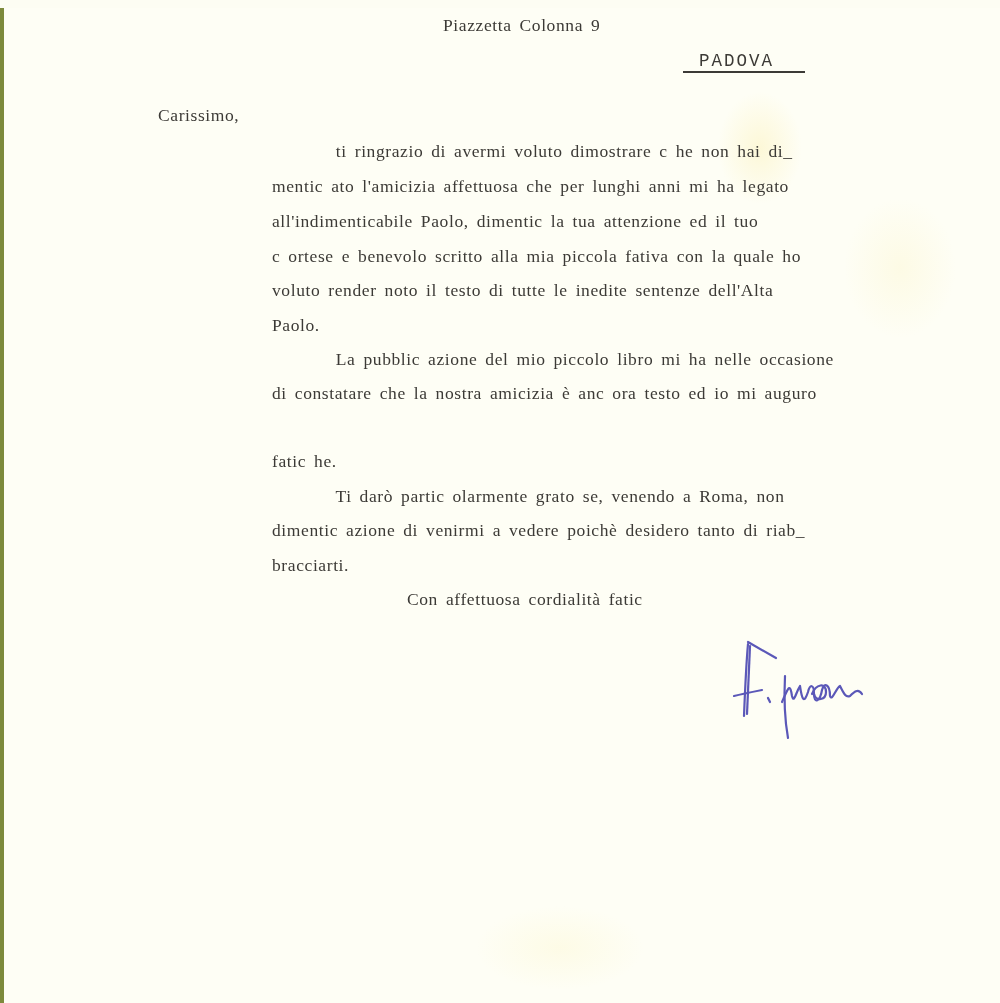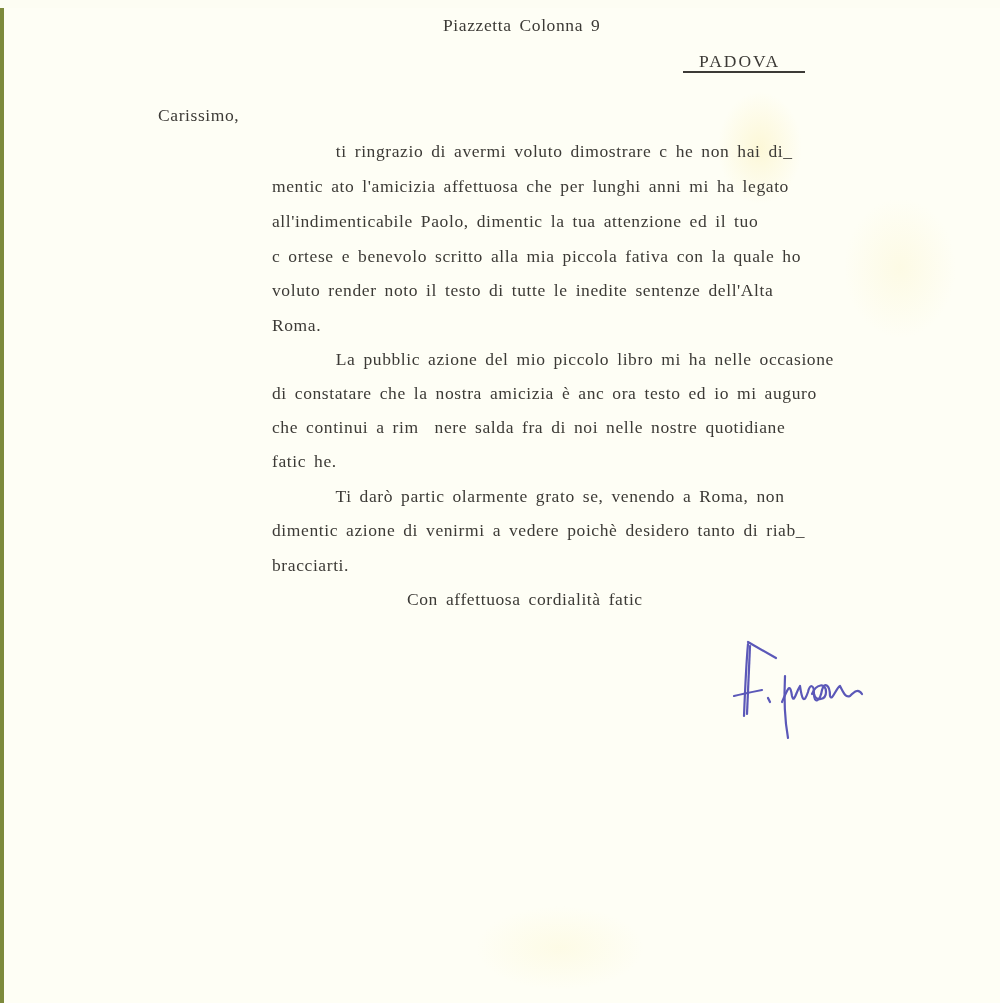--- a/index.html
+++ b/index.html
@@ -40,20 +40,21 @@
       letter-spacing: 0.6px;
       word-spacing: 3px;
       line-height: 20px;
     }
     .address {
       left: 443px; top: 7px;
     }
     .city {
       left: 699px; top: 43px;
       letter-spacing: 2px;
+      font-family: Liberation Mono, monospace;
     }
     .city-underline {
       position: absolute;
       left: 683px; top: 63px;
       width: 122px;
       height: 2px;
       background: #3c3a36;
     }
     .salutation { left: 158px; top: 97px; }
 
@@ -76,25 +77,24 @@
   <div class="line city">PADOVA</div>
   <div class="city-underline"></div>
 
   <div class="line salutation">Carissimo,</div>
 
   <div class="line p-line" style="top:168px">mentic ato l'amicizia affettuosa che per lunghi anni mi ha legato</div>
   <div class="line p-line" style="top:133px">        ti ringrazio di avermi voluto dimostrare c he non hai di_</div>
   <div class="line p-line" style="top:203px">all'indimenticabile Paolo, dimentic la tua attenzione ed il tuo</div>
   <div class="line p-line" style="top:272px">voluto render noto il testo di tutte le inedite sentenze dell'Alta</div>
   <div class="line p-line" style="top:238px">c ortese e benevolo scritto alla mia piccola fativa con la quale ho</div>
-  <div class="line p-line" style="top:307px">Roma.</div>
+  <div class="line p-line" style="top:307px">Paolo.</div>
 
   <div class="line p-line" style="top:341px">        La pubblic azione del mio piccolo libro mi ha nelle occasione</div>
   <div class="line p-line" style="top:375px">di constatare che la nostra amicizia è anc ora testo ed io mi auguro</div>
-  <div class="line p-line" style="top:409px">che continui a rim  nere salda fra di noi nelle nostre quotidiane</div>
   <div class="line p-line" style="top:443px">fatic he.</div>
 
   <div class="line p-line" style="top:478px">        Ti darò partic olarmente grato se, venendo a Roma, non</div>
   <div class="line p-line" style="top:512px">dimentic azione di venirmi a vedere poichè desidero tanto di riab_</div>
   <div class="line p-line" style="top:547px">bracciarti.</div>
 
   <div class="line" style="left:407px; top:581px">Con affettuosa cordialità fatic</div>
 
   <div class="signature">
     <svg width="150" height="110" viewBox="0 0 150 110">

